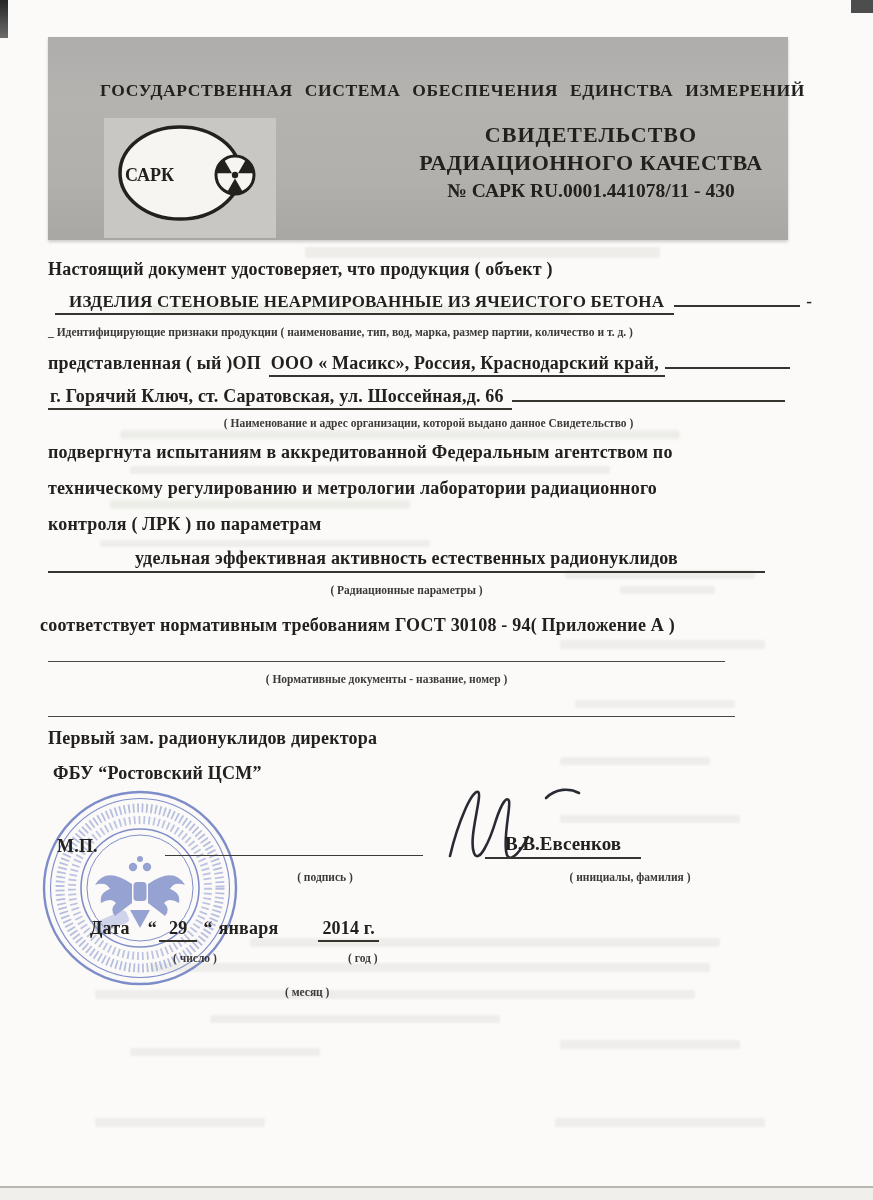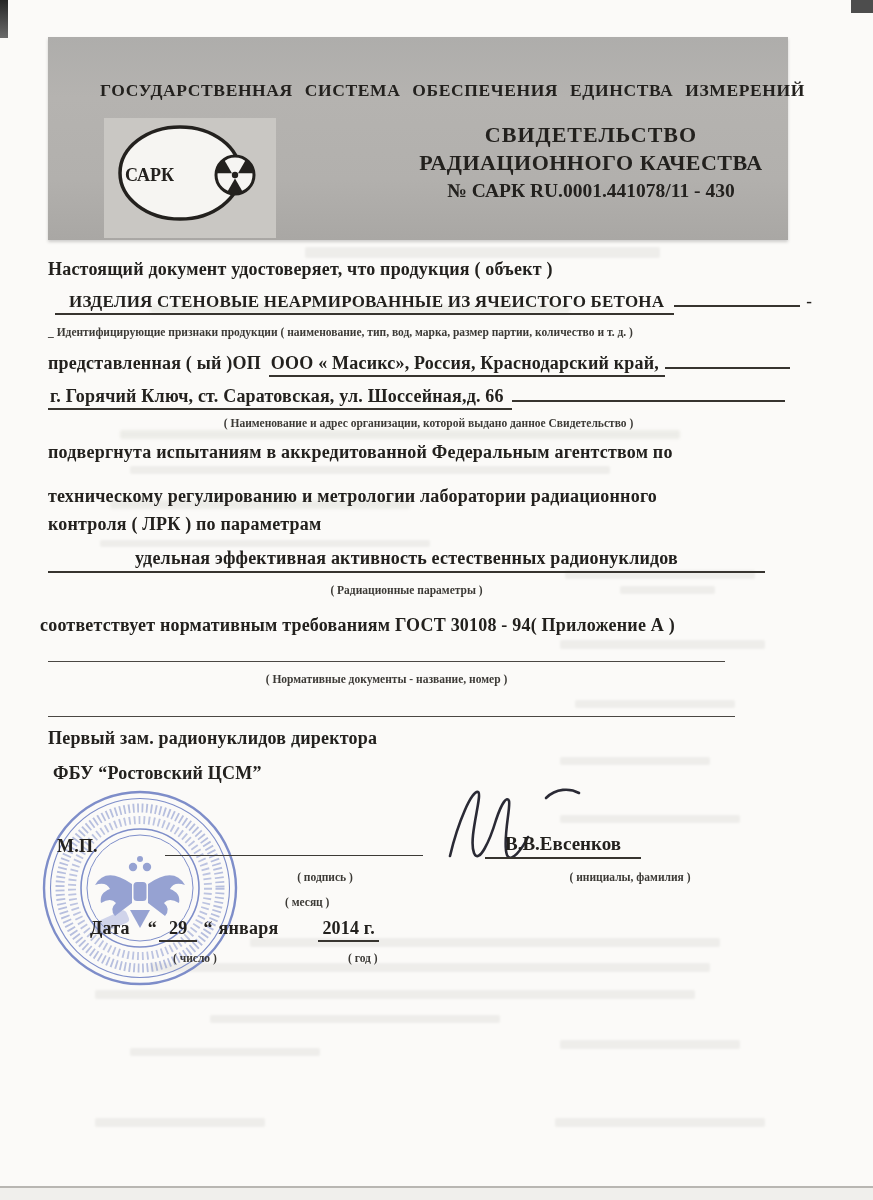--- a/index.html
+++ b/index.html
@@ -114,21 +114,21 @@
   </div>
 
   <div class="abs flexline" style="left:48px;top:384px;width:737px;">
     <span class="ink main uline" style="padding:0 8px 1px 2px;">г. Горячий Ключ, ст. Саратовская, ул. Шоссейная,д. 66</span>
     <span class="fill"></span>
   </div>
 
   <div class="abs soft small center" style="left:60px;top:417px;width:737px;">( Наименование и адрес организации, которой выдано данное Свидетельство )</div>
 
   <div class="abs ink main" style="left:48px;top:442px;">подвергнута испытаниям в аккредитованной Федеральным агентством по</div>
-  <div class="abs ink main" style="left:48px;top:478px;margin-top:8px;">техническому регулированию и метрологии лаборатории  радиационного</div>
+  <div class="abs ink main" style="left:48px;top:478px;">техническому регулированию и метрологии лаборатории  радиационного</div>
   <div class="abs ink main" style="left:48px;top:514px;">контроля ( ЛРК ) по  параметрам</div>
 
   <div class="abs ink main center uline" style="left:48px;top:548px;width:717px;padding-bottom:2px;">удельная эффективная активность естественных радионуклидов</div>
   <div class="abs soft small center" style="left:48px;top:584px;width:717px;">( Радиационные параметры )</div>
 
   <div class="abs ink main" style="left:40px;top:615px;">соответствует нормативным требованиям ГОСТ 30108 - 94( Приложение А )</div>
 
   <div class="abs thinline" style="left:48px;top:661px;width:677px;height:0;"></div>
   <div class="abs soft small center" style="left:48px;top:673px;width:677px;">( Нормативные документы - название, номер )</div>
   <div class="abs thinline" style="left:48px;top:716px;width:687px;height:0;"></div>
@@ -175,19 +175,19 @@
 
   <div class="abs flexline ink main" style="left:90px;top:918px;">
     <span>Дата</span>
     <span style="padding-left:18px;">“</span>
     <span class="uline" style="padding:0 10px 1px 10px;margin-left:2px;">29</span>
     <span style="padding-left:6px;">“</span>
     <span style="padding-left:6px;">января</span>
     <span class="uline" style="margin-left:40px;padding:0 4px 1px 4px;">2014 г.</span>
   </div>
   <div class="abs soft small" style="left:145px;top:952px;padding-left:28px;">( число )</div>
-  <div class="abs soft small" style="left:250px;top:896px;padding-left:35px;">( месяц )</div>
+  <div class="abs soft small" style="left:250px;top:986px;padding-left:35px;">( месяц )</div>
   <div class="abs soft small" style="left:348px;top:952px;">( год )</div>
 
   <div class="abs bottom-line"></div>
   <div class="abs bottom-strip"></div>
 
 </div>
 
 </body></html>

